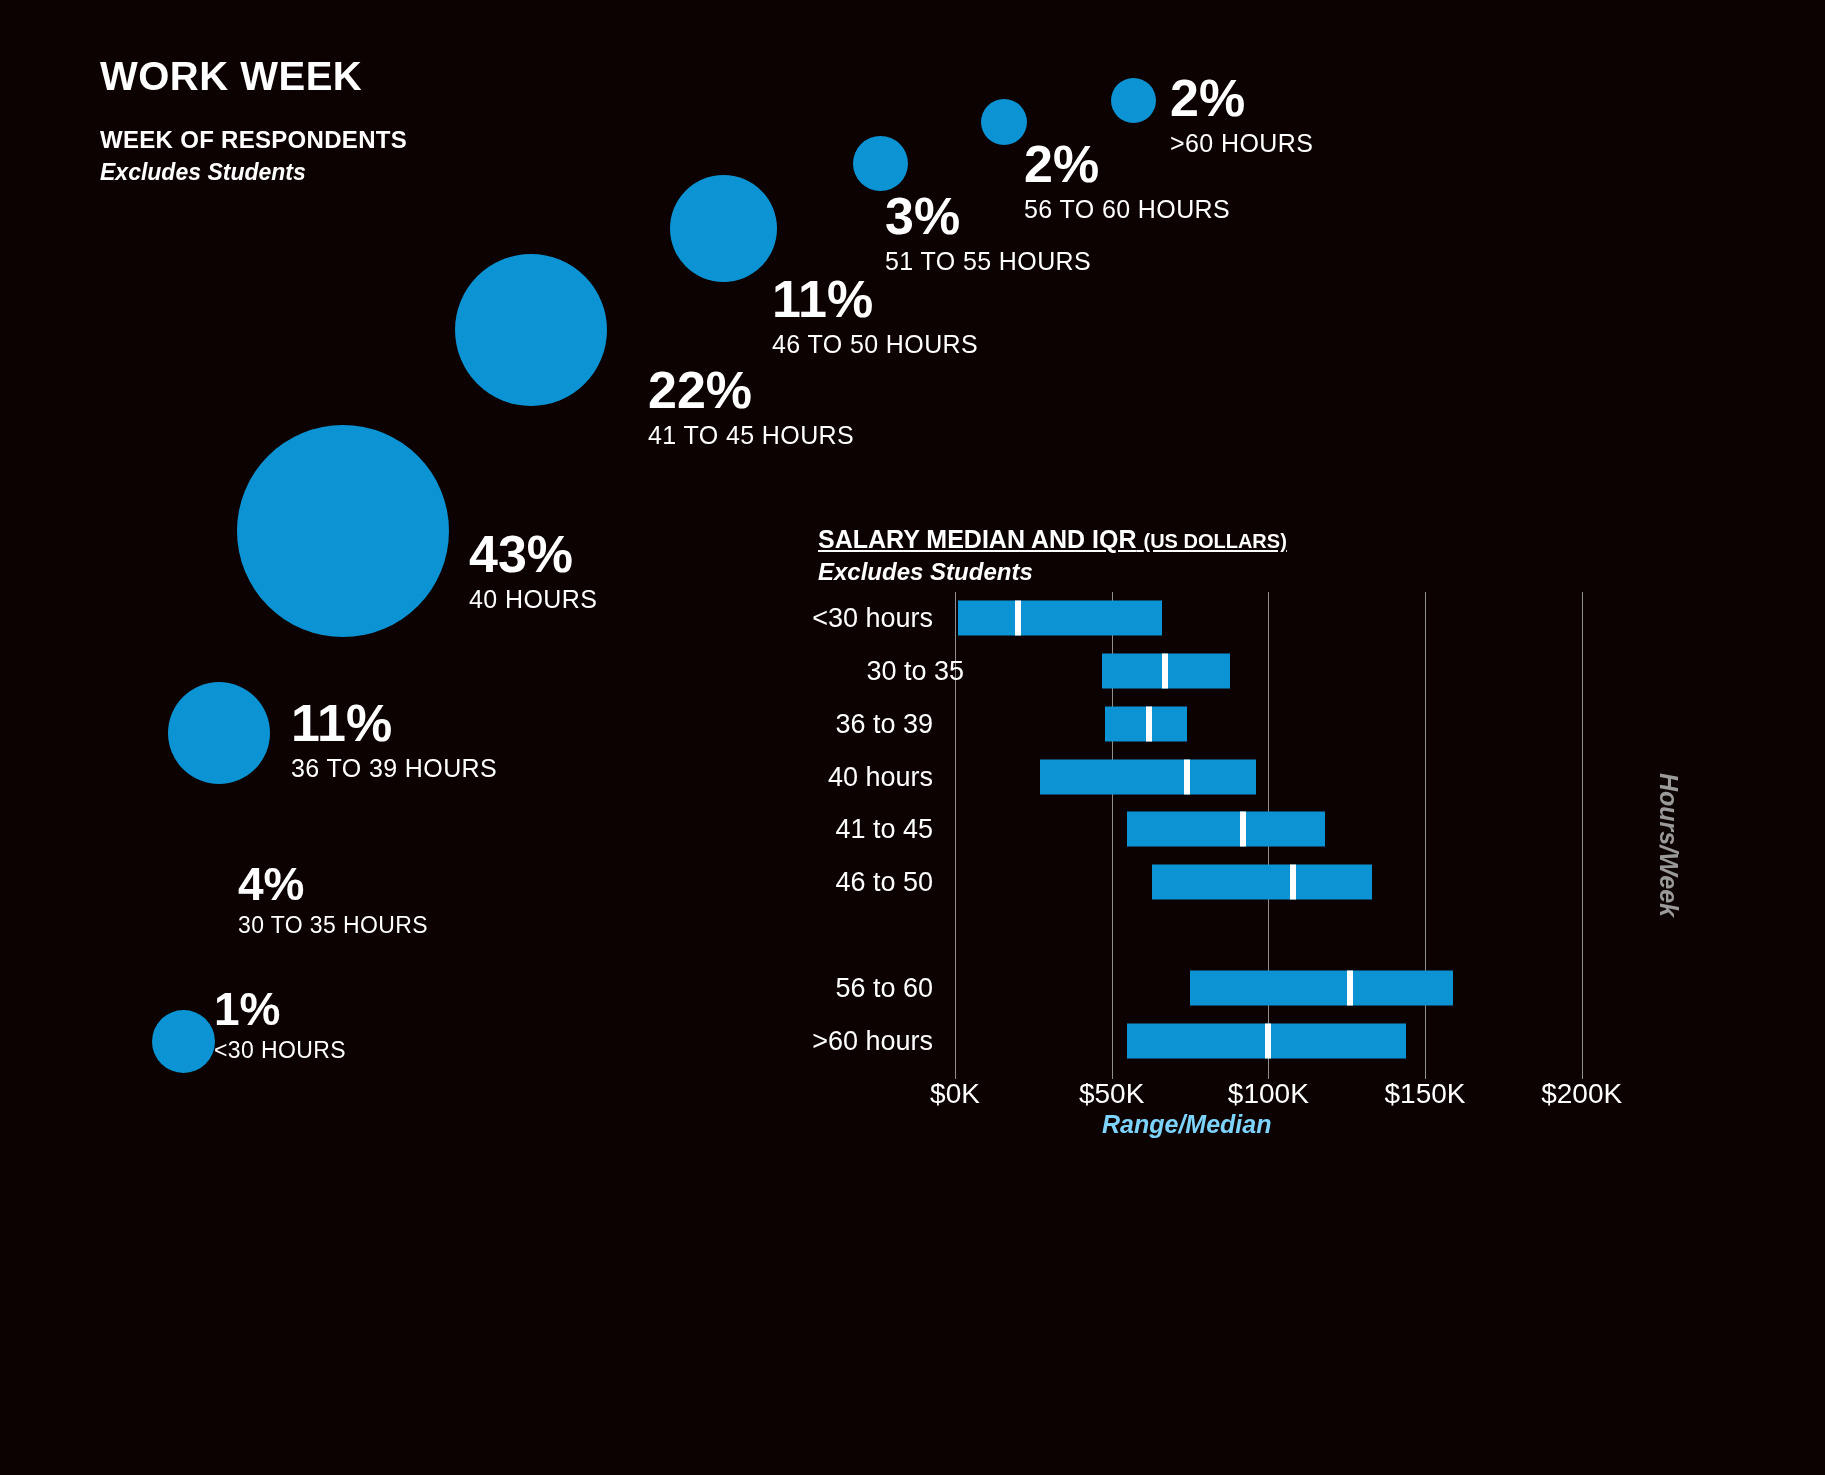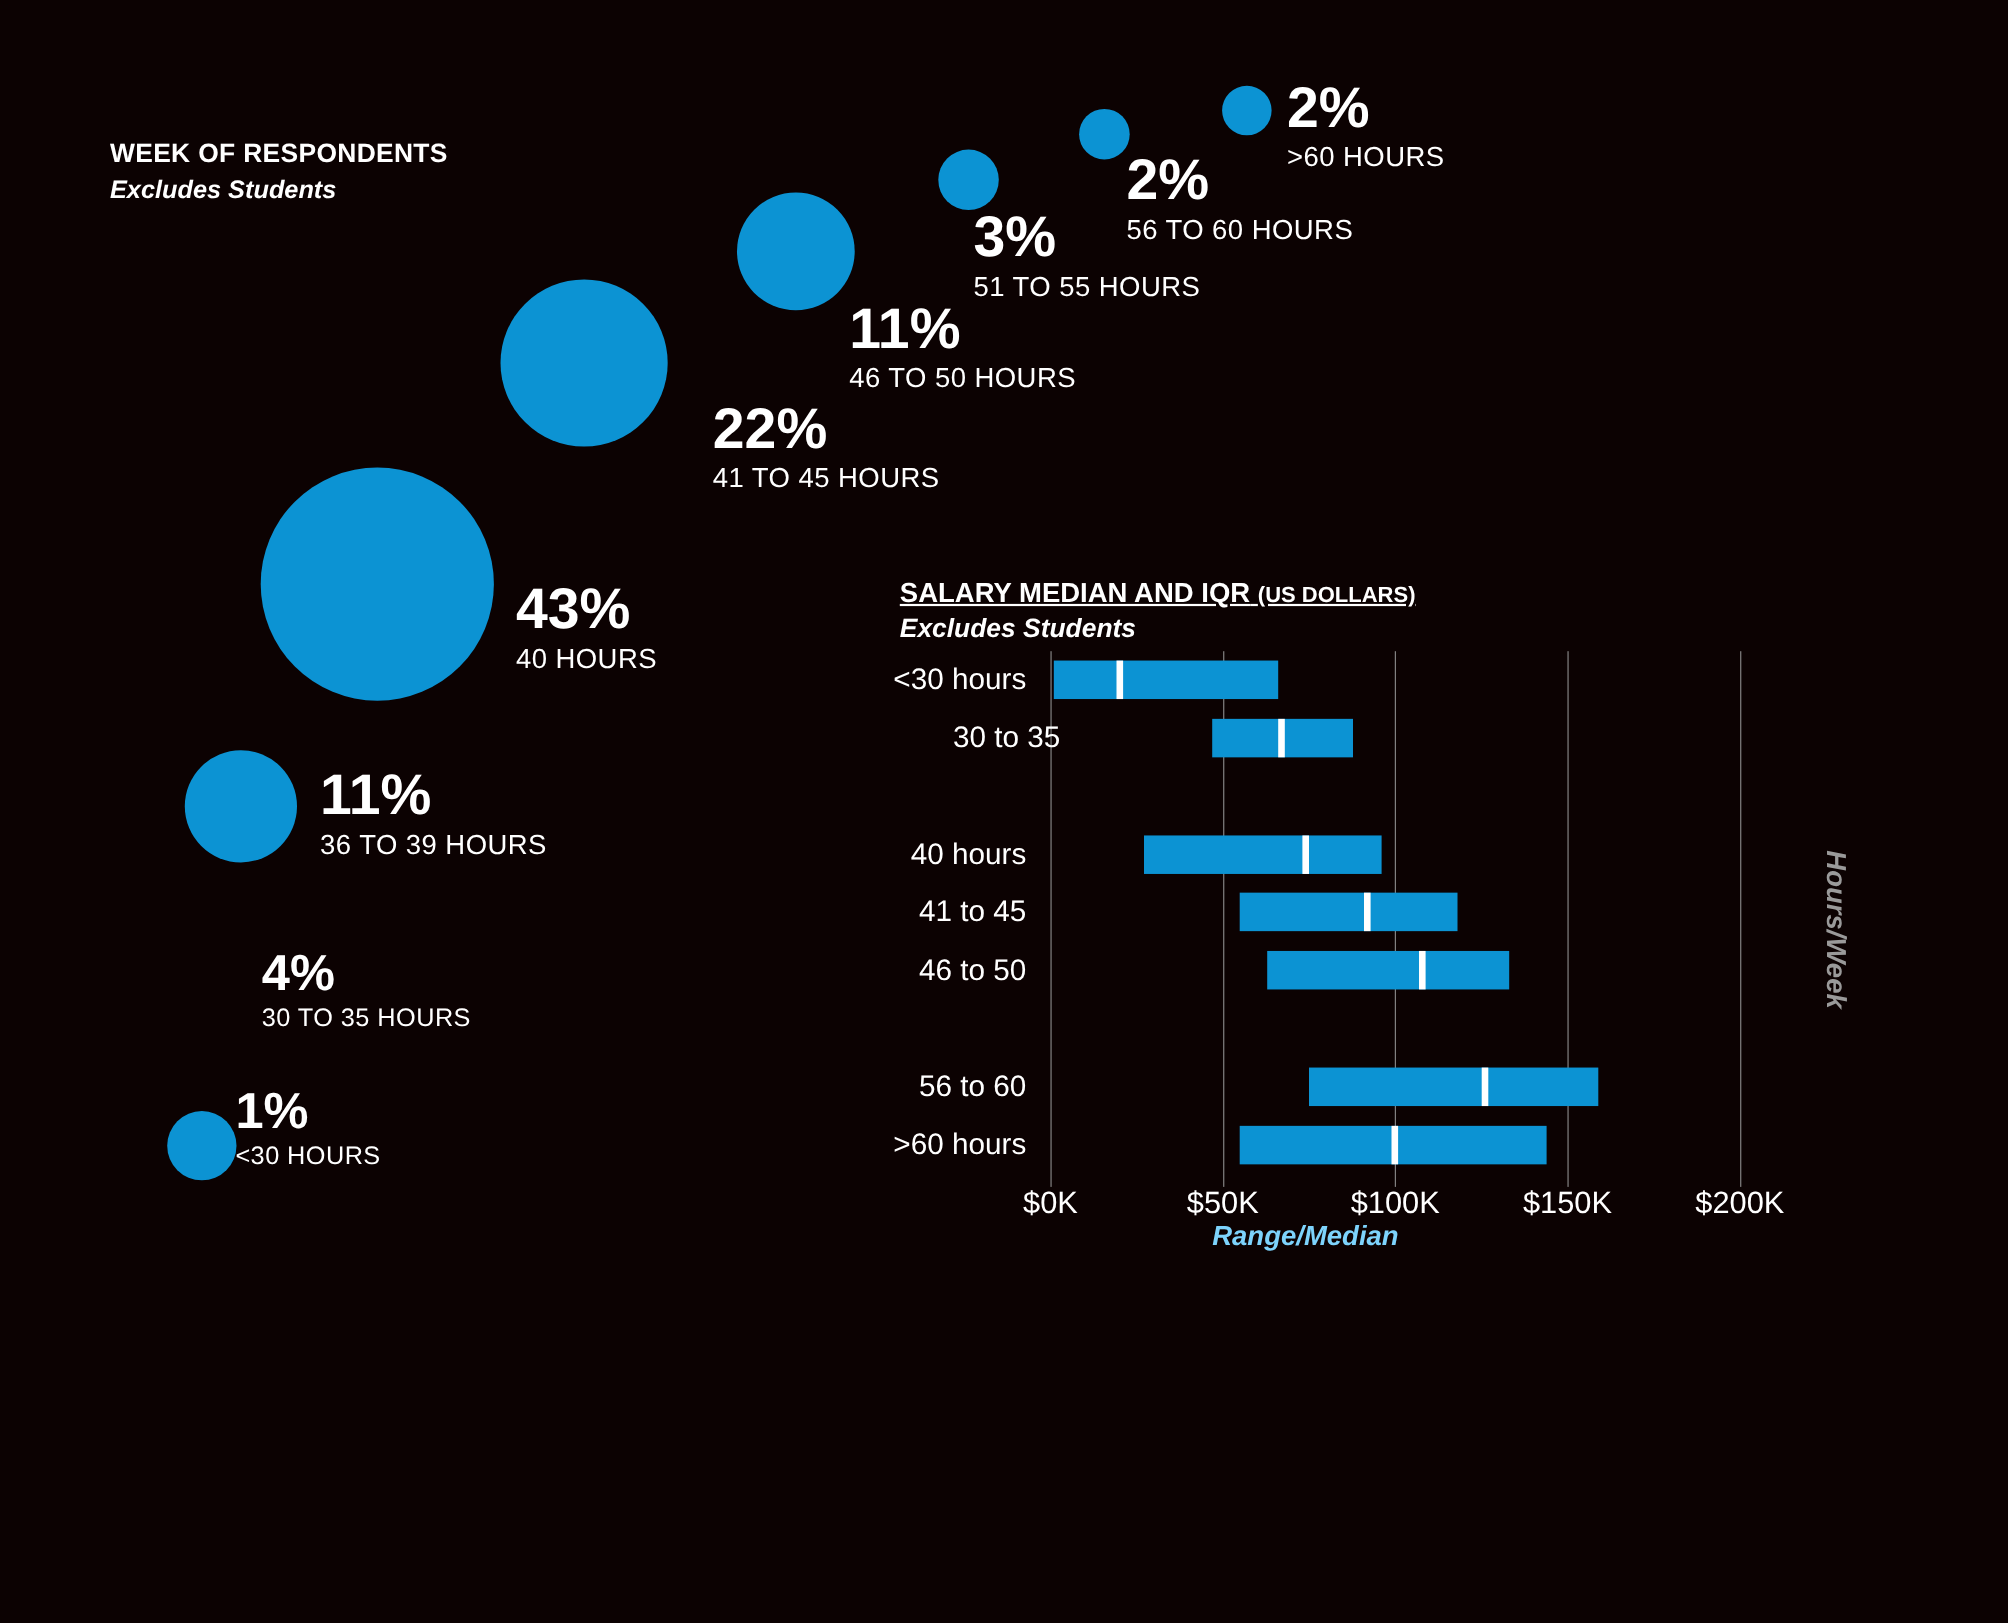--- a/index.html
+++ b/index.html
@@ -181,20 +181,21 @@
     font-weight: bold;
     color: #9a9a9a;
     white-space: nowrap;
   }
 </style>
 </head>
 <body>
 
 <div class="stage">
 
+  <div id="main-title">WORK WEEK</div>
   <div id="bubble-subtitle">WEEK OF RESPONDENTS</div>
   <div id="bubble-subnote">Excludes Students</div>
 
   <div id="bubble-layer">
       <div class="bubble" style="width: 30px; height: 30px; left: 170px; top: 1014px;"></div>
       <div class="bub-label" style="left: 214px; top: 986px;">
         <span class="bub-pct sm">1%</span>
         <span class="bub-sub sm">&lt;30 HOURS</span>
       </div>
       <div class="bubble" style="width: 63px; height: 63px; left: 151.5px; top: 1009.5px;"></div>
@@ -259,20 +260,25 @@
       <div class="row" style="top: 0px; height: 52.7778px;">
         <div class="row-label">&lt;30 hours</div>
         <div class="iqr-bar" style="left: 3.13333px; width: 203.667px;"></div>
         <div class="median-tick" style="left: 59.6667px;"></div>
       </div>
       <div class="row" style="top: 52.7778px; height: 52.7778px; margin-left: 31px;">
         <div class="row-label">30 to 35</div>
         <div class="iqr-bar" style="left: 115.933px; width: 128.467px;"></div>
         <div class="median-tick" style="left: 175.6px;"></div>
       </div>
+      <div class="row" style="top: 105.556px; height: 52.7778px;">
+        <div class="row-label">36 to 39</div>
+        <div class="iqr-bar" style="left: 150.4px; width: 81.4667px;"></div>
+        <div class="median-tick" style="left: 191.267px;"></div>
+      </div>
       <div class="row" style="top: 158.333px; height: 52.7778px;">
         <div class="row-label">40 hours</div>
         <div class="iqr-bar" style="left: 84.6px; width: 216.2px;"></div>
         <div class="median-tick" style="left: 228.867px;"></div>
       </div>
       <div class="row" style="top: 211.111px; height: 52.7778px;">
         <div class="row-label">41 to 45</div>
         <div class="iqr-bar" style="left: 172.333px; width: 197.4px;"></div>
         <div class="median-tick" style="left: 285.267px;"></div>
       </div>

